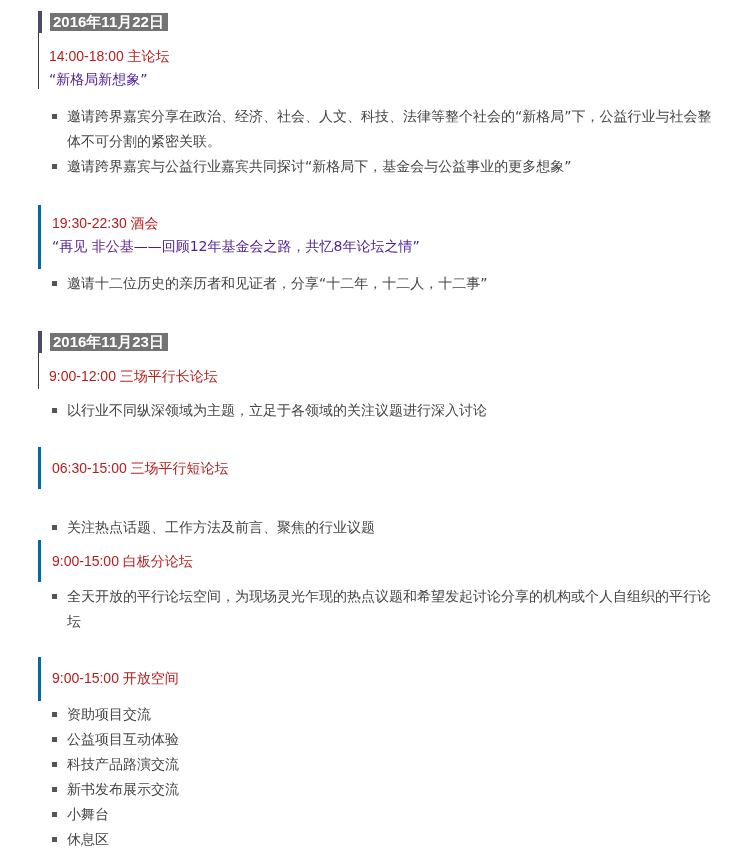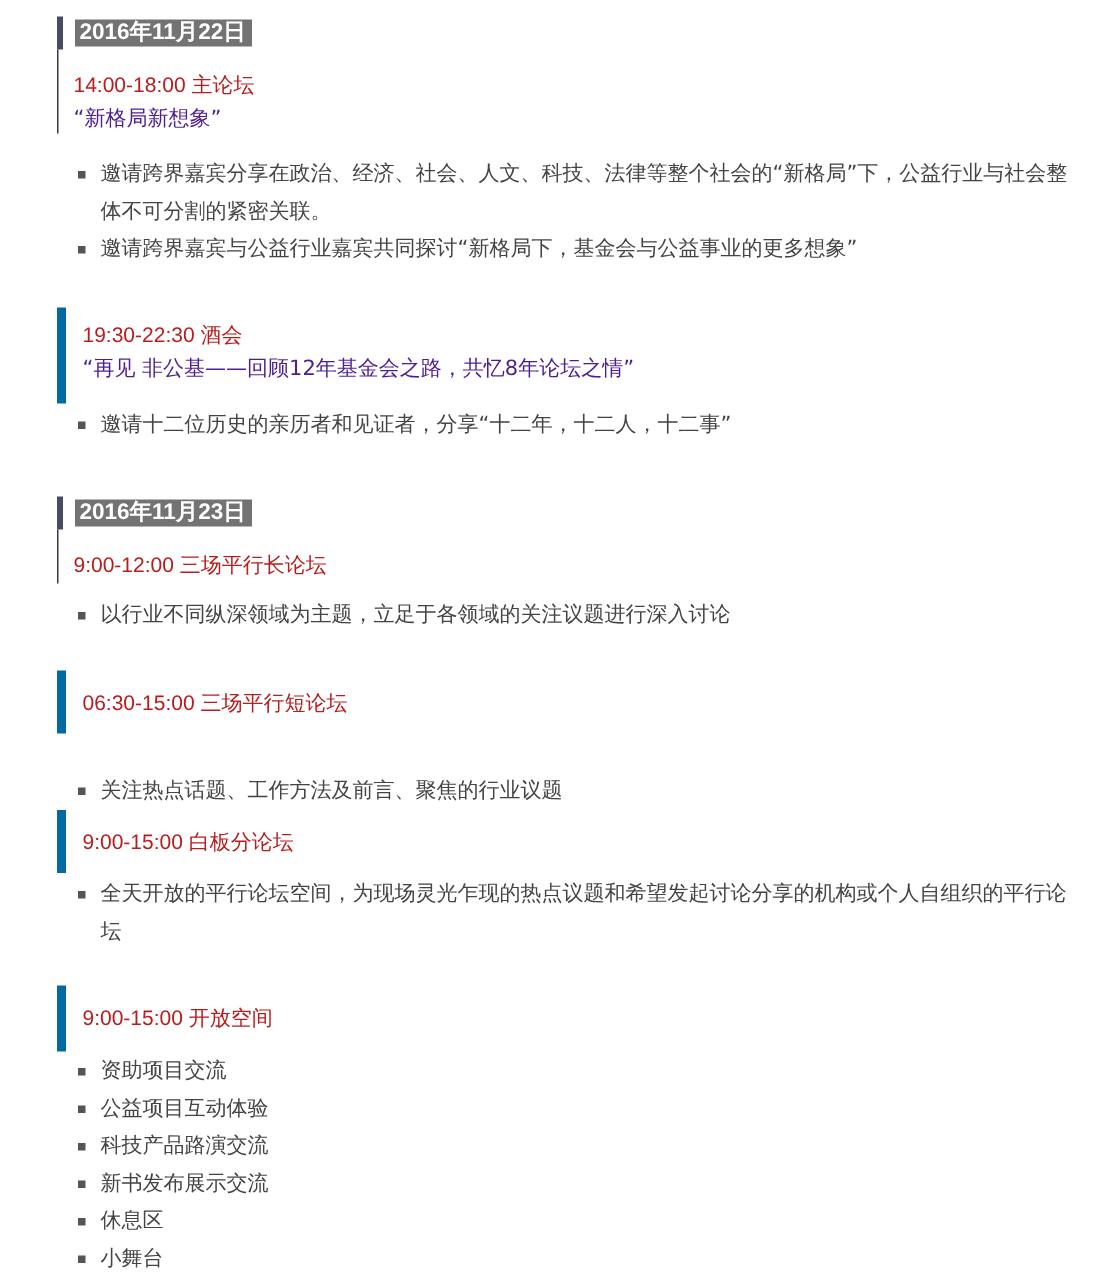--- a/index.html
+++ b/index.html
@@ -12,21 +12,21 @@
     body {
       font-family: "DejaVu Sans", "Liberation Sans", sans-serif;
       color: #3e3e3e;
       position: relative;
     }
     .page { position: absolute; left: 0; top: 0; width: 745px; }
 
     .block {
       position: absolute;
       left: 38px;
-      border-left: 6px solid #0369a1;
+      border-left: 3px solid #0369a1;
       padding-left: 11px;
     }
     .block.date-block { border-left: none; padding-left: 0; }
 
     .date-row {
       position: relative;
       height: 20px;
     }
     .date-bar {
       position: absolute;
@@ -148,17 +148,17 @@
   </ul>
 
   <div class="block" style="top:657px; height:44px; padding-top:11px;">
     <div class="session-title">9:00-15:00 开放空间</div>
   </div>
   <ul class="bullets" style="top:702px;">
     <li><span class="sq"></span><span>资助项目交流</span></li>
     <li><span class="sq"></span><span>公益项目互动体验</span></li>
     <li><span class="sq"></span><span>科技产品路演交流</span></li>
     <li><span class="sq"></span><span>新书发布展示交流</span></li>
+    <li><span class="sq"></span><span>小舞台</span></li>
     <li><span class="sq"></span><span>休息区</span></li>
-    <li><span class="sq"></span><span>小舞台</span></li>
   </ul>
 
 </div>
 
 </body></html>

